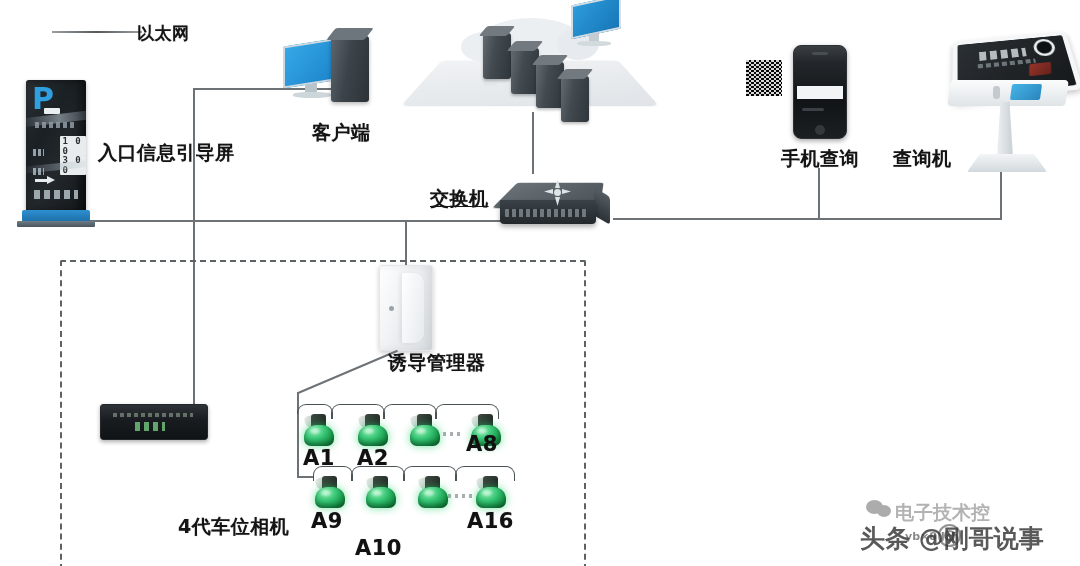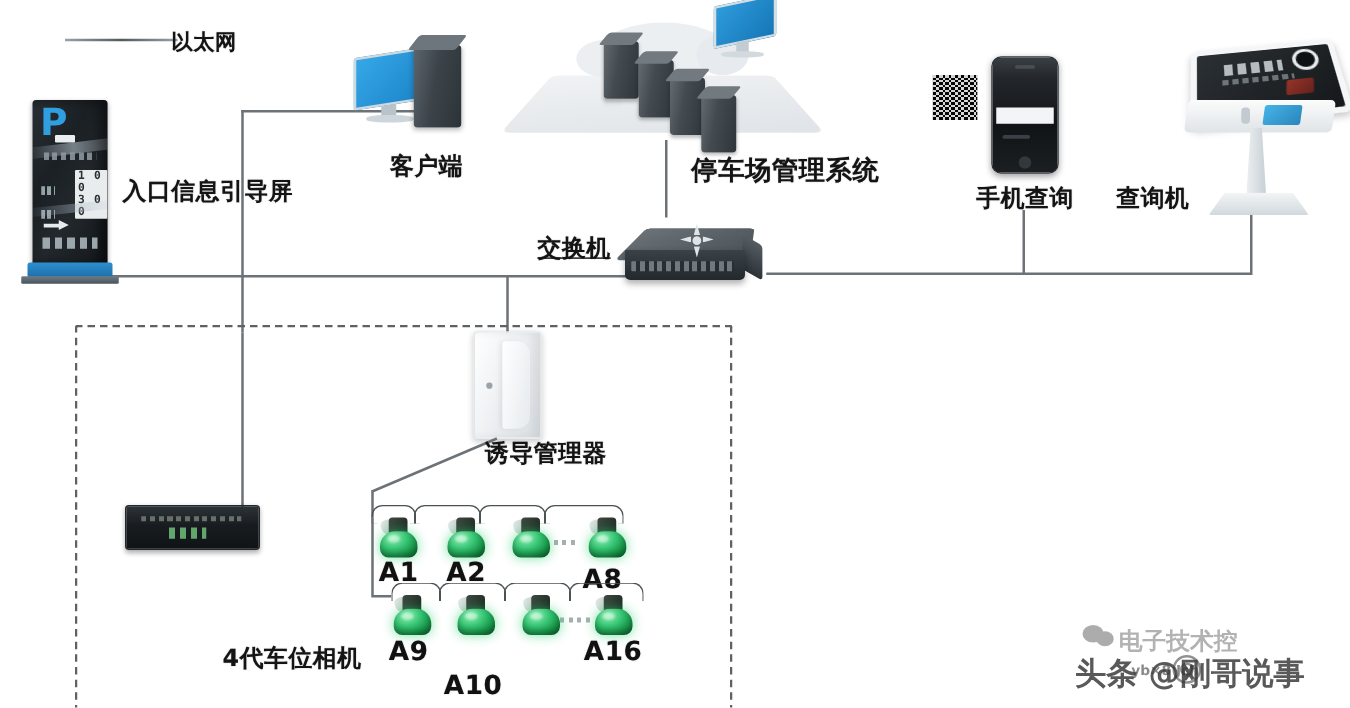--- a/index.html
+++ b/index.html
@@ -357,21 +357,20 @@
     <div class="cloud"></div>
     <div class="plat-pole"></div>
     <div class="srv" style="left:58px;top:33px;"></div>
     <div class="srv" style="left:86px;top:48px;"></div>
     <div class="srv" style="left:111px;top:62px;"></div>
     <div class="srv" style="left:136px;top:76px;"></div>
     <div class="srv-mon"></div>
     <div class="srv-mon-neck"></div>
     <div class="srv-mon-base"></div>
   </div>
-  <div class="lbl lbl-lg" style="left:553px;top:122px;font-size:21px;">停车场管理系统</div>
 
   <div class="abs" style="left:500px;top:172px;width:118px;height:62px;">
     <div class="sw-top"></div>
     <div class="sw-side"></div>
     <div class="sw-front"></div>
     <div class="sw-ports"></div>
     <div class="sw-arrows">
       <div class="sw-core"></div>
       <div class="sw-a-up"></div>
         <div class="sw-a-dn"></div>
@@ -441,21 +440,21 @@
       <div class="cam-body"></div>
   </div>
   <div class="cam" style="left:469px;top:414px;">
     <div class="cam-stalk"></div>
       <div class="cam-head"></div>
       <div class="cam-body"></div>
   </div>
 
   <div class="cam-lbl lbl" style="left:303px;top:446px;">A1</div>
   <div class="cam-lbl lbl" style="left:357px;top:446px;">A2</div>
-  <div class="cam-lbl lbl" style="left:466px;top:451px;text-align:center;">A8</div>
+  <div class="cam-lbl lbl" style="left:466px;top:432px;text-align:center;">A8</div>
 
   <div class="wire wire-v" style="left:297px;top:414px;height:62px;"></div>
   <div class="wire wire-h" style="left:297px;top:476px;width:16px;"></div>
   <div class="chain" style="left:313px;top:466px;width:38px;height:14px;"></div>
   <div class="chain" style="left:351px;top:466px;width:52px;height:14px;"></div>
   <div class="chain" style="left:403px;top:466px;width:52px;height:14px;"></div>
   <div class="chain" style="left:455px;top:466px;width:58px;height:14px;"></div>
   <div class="dots" style="left:448px;top:494px;"></div>
 
   <div class="cam" style="left:313px;top:476px;">

